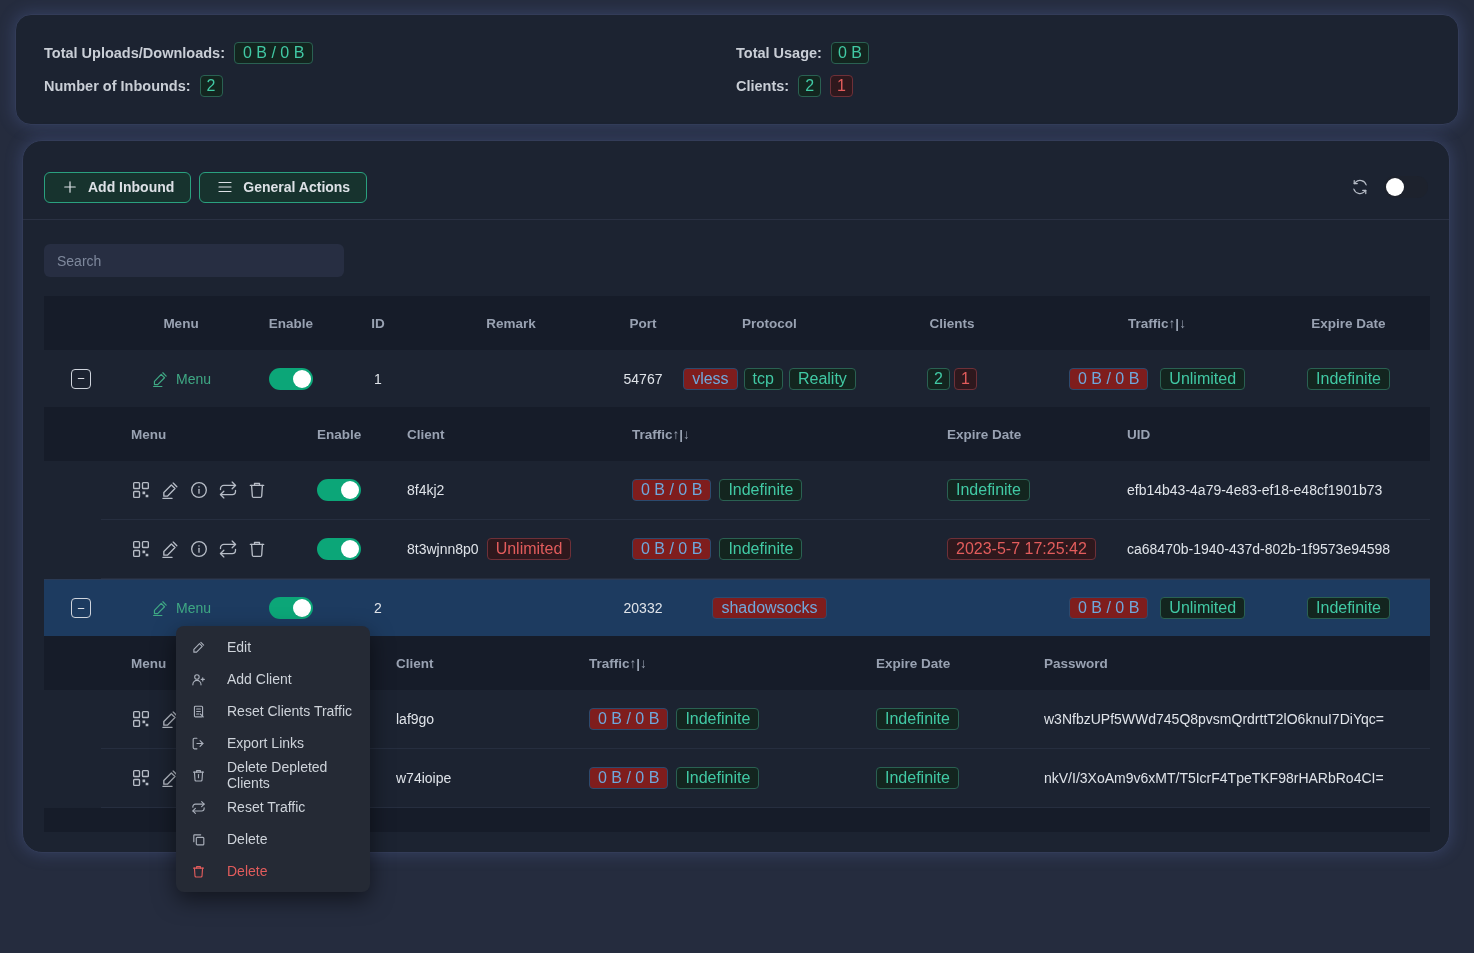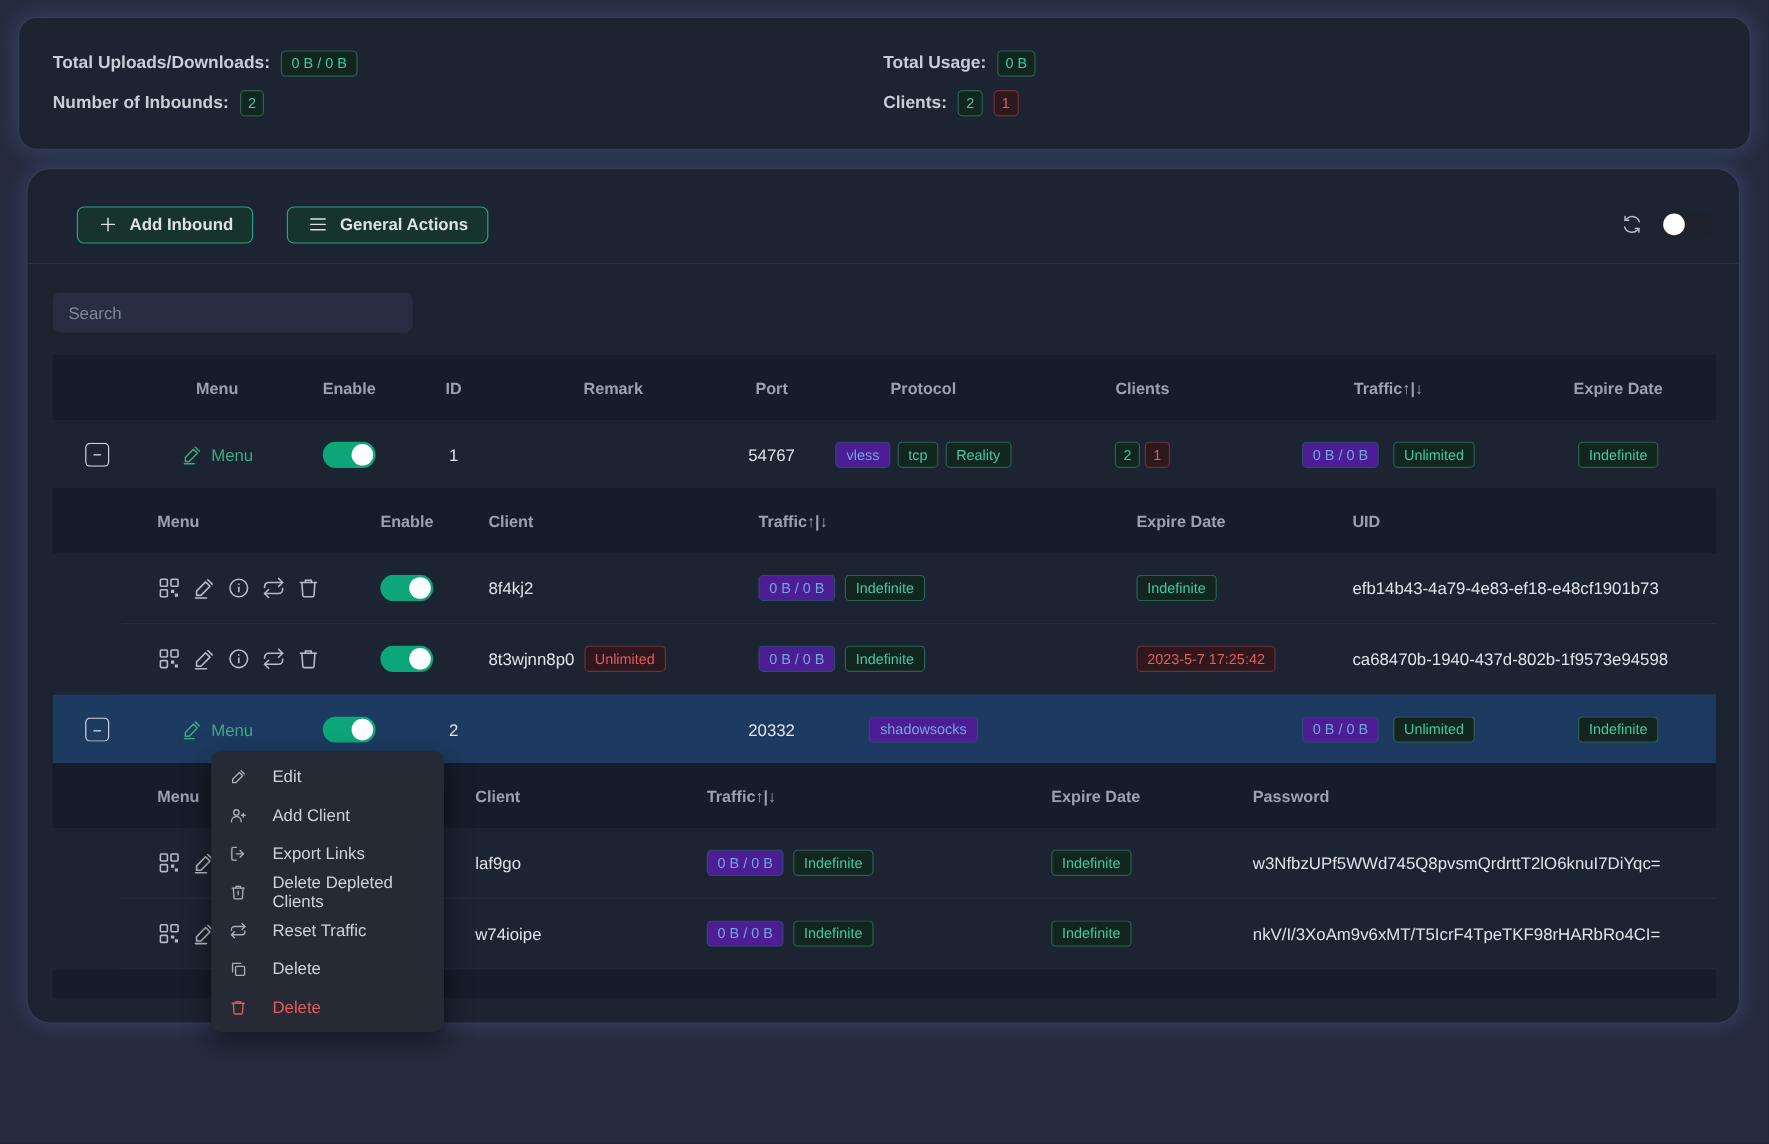--- a/index.html
+++ b/index.html
@@ -26,36 +26,35 @@
   .stats-col { position:absolute; top:0; height:100%; display:flex; flex-direction:column; justify-content:center; gap:10px; }
   .stats-col.left  { left:28px; }
   .stats-col.right { left:720px; }
   .stat-row { display:flex; align-items:center; gap:9px; height:23px; }
   .stat-label { font-size:14.5px; font-weight:bold; color:#c9ced6; }
 
   
   .tag {
     display:inline-flex; align-items:center; justify-content:center;
     padding:2px 8px; border-radius:4px;
-    font-size:12px; line-height:16px; border:1px solid; white-space:nowrap;
+    font-size:16px; line-height:16px; border:1px solid; white-space:nowrap;
   }
   .tag.teal { color:#41c9a4; border-color:#2a6152; background:#13251f; }
-  .tag.blue { color:#6fa8dc; border-color:#2c4a6e; background:#4c1d95; }
+  .tag.blue { color:#6fa8dc; border-color:#2c4a6e; background:#7f1d1d; }
   .tag.red  { color:#e25c5c; border-color:#6e3038; background:#2e181d; }
   .tag.sm   { padding:2px 6px; }
 
   
   .toolbar { margin-top:30px; height:32px; display:flex; align-items:center; gap:8px; }
   .btn {
     display:flex; align-items:center; gap:9px;
     height:31px; padding:0 16px;
     background:#17332e; border:1px solid #2aa17f; border-radius:6px;
     color:#dde1e6; font-size:14px; font-weight:bold; cursor:pointer;
     font-family:"Liberation Sans", sans-serif;
-    margin-left:20px;
   }
   .toolbar-right { margin-left:auto; display:flex; align-items:center; gap:15px; color:#c3c8d2; }
   .toolbar-sep { height:1px; background:#2a3143; margin:16px -21px 0 -21px; }
 
   .toggle { width:44px; height:22px; border-radius:11px; background:#0ca678; position:relative; cursor:pointer; flex:none; }
   .toggle .knob { position:absolute; top:2px; right:2px; width:18px; height:18px; border-radius:50%; background:#fff; }
   .toggle.off { background:#1d222d; }
   .toggle.off .knob { left:2px; right:auto; }
 
   .search {
@@ -535,20 +534,28 @@
     <div class="dd-item">
       <svg class="ic ic15" viewBox="0 0 24 24">
           <circle cx="9.5" cy="8" r="3.6"></circle>
           <path d="M3 20.5v-.6a6.5 6.5 0 0 1 13 0v.6"></path>
           <path d="M18.8 9.3v5M16.3 11.8h5"></path>
         </svg>
       <span>Add Client</span>
     </div>
     <div class="dd-item">
       <svg class="ic ic15" viewBox="0 0 24 24">
+          <rect x="5.5" y="3.5" width="13" height="17" rx="1.5"></rect>
+          <path d="M9 8h6M9 12h6M9 16h3.5"></path>
+          <path d="M14.8 15.8l4.8 4.8"></path>
+        </svg>
+      <span>Reset Clients Traffic</span>
+    </div>
+    <div class="dd-item">
+      <svg class="ic ic15" viewBox="0 0 24 24">
           <path d="M9.5 3.5H5.5a2 2 0 0 0-2 2v13a2 2 0 0 0 2 2h4"></path>
           <path d="M14.5 7.5 19 12l-4.5 4.5"></path>
           <path d="M19 12H9.5"></path>
         </svg>
       <span>Export Links</span>
     </div>
     <div class="dd-item">
       <svg class="ic ic15" viewBox="0 0 24 24">
           <path d="M4 6.5h16"></path>
           <path d="M9 6.5V4.2h6v2.3"></path>

